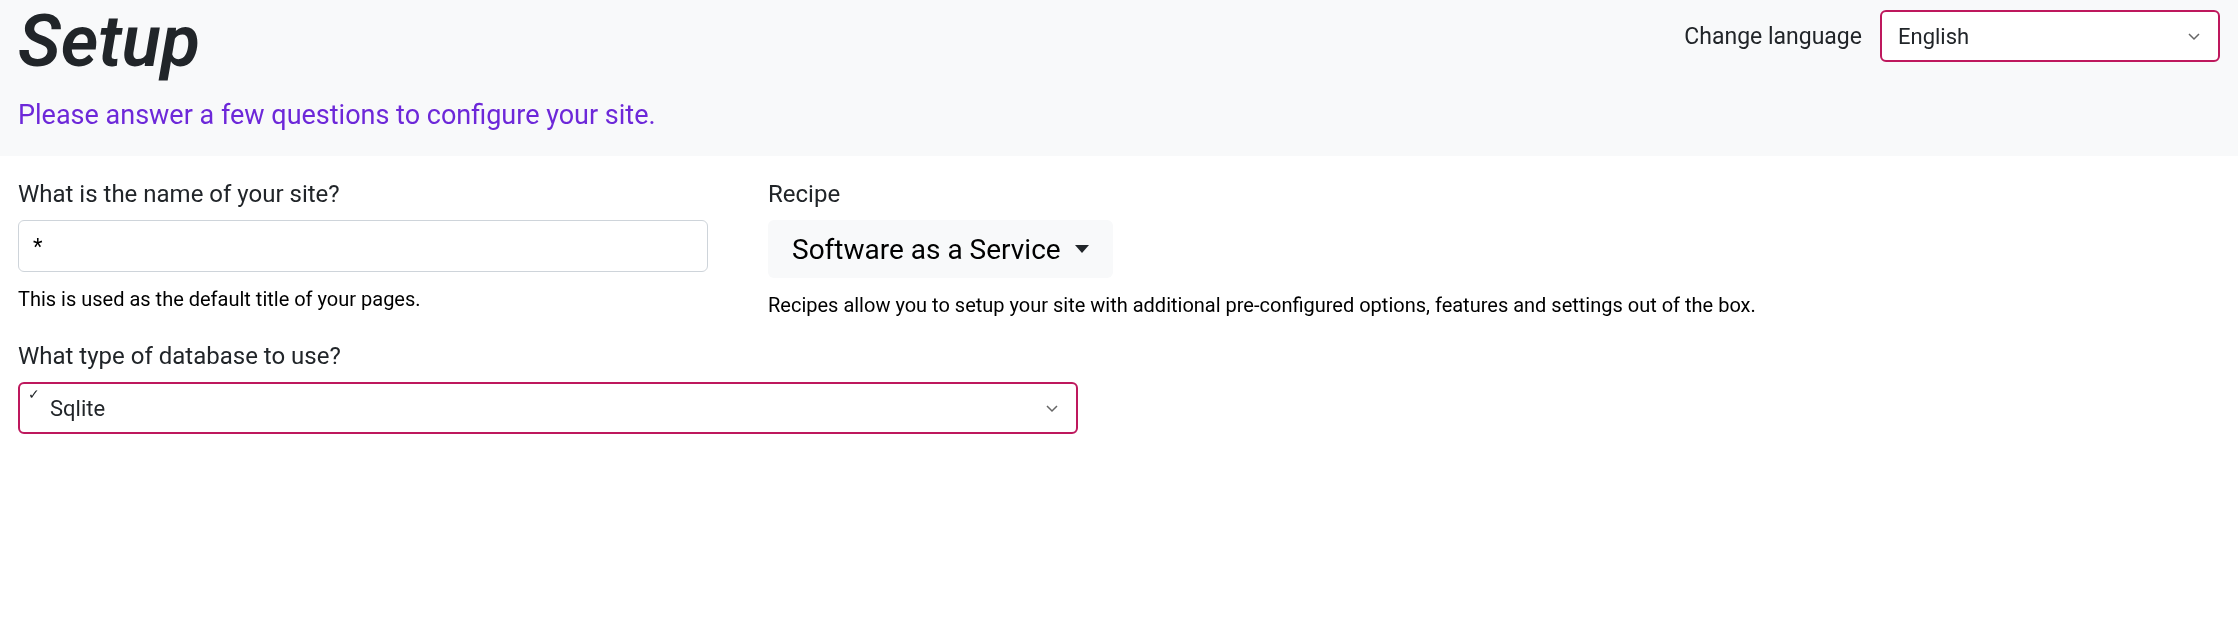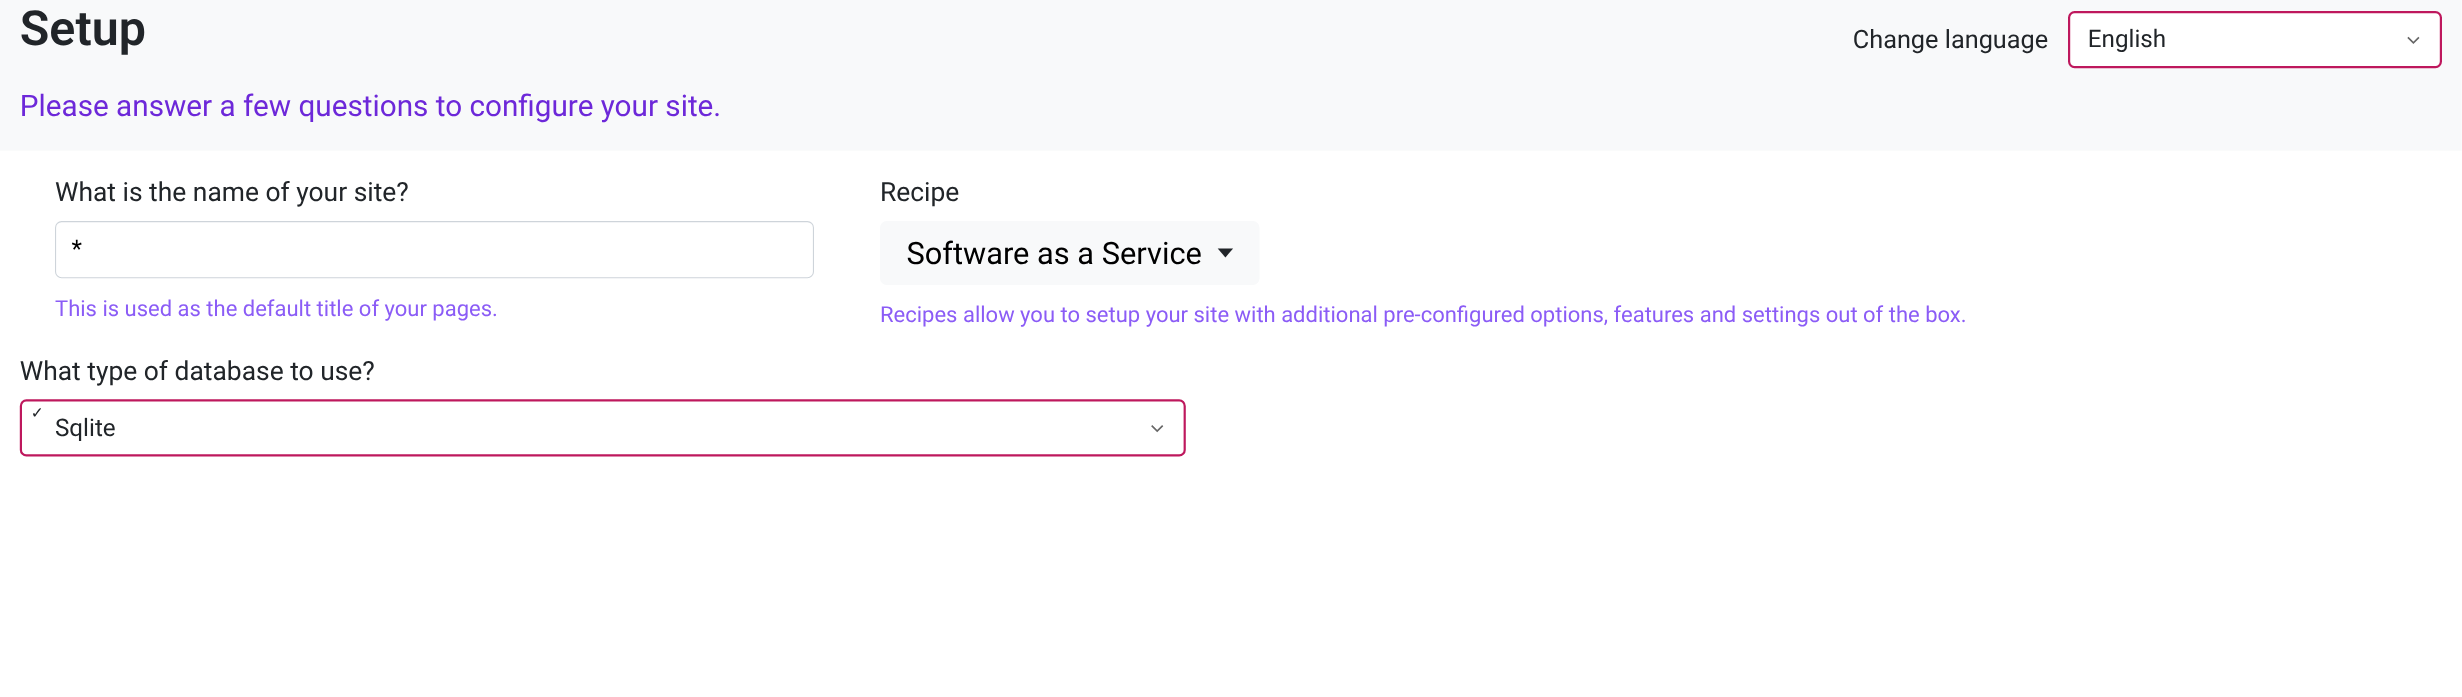--- a/index.html
+++ b/index.html
@@ -17,25 +17,26 @@
       background: #f8f9fa;
       padding: 0 18px 25px 18px;
       position: relative;
     }
     .header-top {
       display: flex;
       align-items: flex-start;
       justify-content: space-between;
     }
     h1 {
-      font-size: 44px;
+      font-size: 72px;
       font-weight: 600;
       margin: 0;
       padding-top: 2px;
       line-height: 1.1;
+      font-style: italic;
     }
     .subtitle {
       font-size: 27px;
       color: #6d28d9;
       font-weight: 400;
       margin-top: 18px;
     }
     .lang-wrap {
       display: flex;
       align-items: center;
@@ -72,40 +73,39 @@
       display: flex;
       gap: 60px;
       margin-bottom: 22px;
     }
     .col {
       flex: 1;
       min-width: 0;
     }
     .col-narrow {
       flex: 0 0 690px;
-      margin-left: 32px;
     }
     .field-label {
       font-size: 24px;
       color: #212529;
       margin-bottom: 12px;
       font-weight: 400;
     }
     .text-input {
       width: 100%;
       border: 1px solid #ced4da;
       border-radius: 6px;
       background: #fff;
       padding: 10px 14px;
       font-size: 22px;
       height: 52px;
       font-family: inherit;
     }
     .help-text {
-      color: #8b5cf6;
+      color: #000000;
       font-size: 20px;
       margin-top: 12px;
       line-height: 1.5;
     }
     .recipe-btn {
       background: #f8f9fa;
       border: none;
       border-radius: 6px;
       padding: 12px 24px;
       font-size: 28px;

